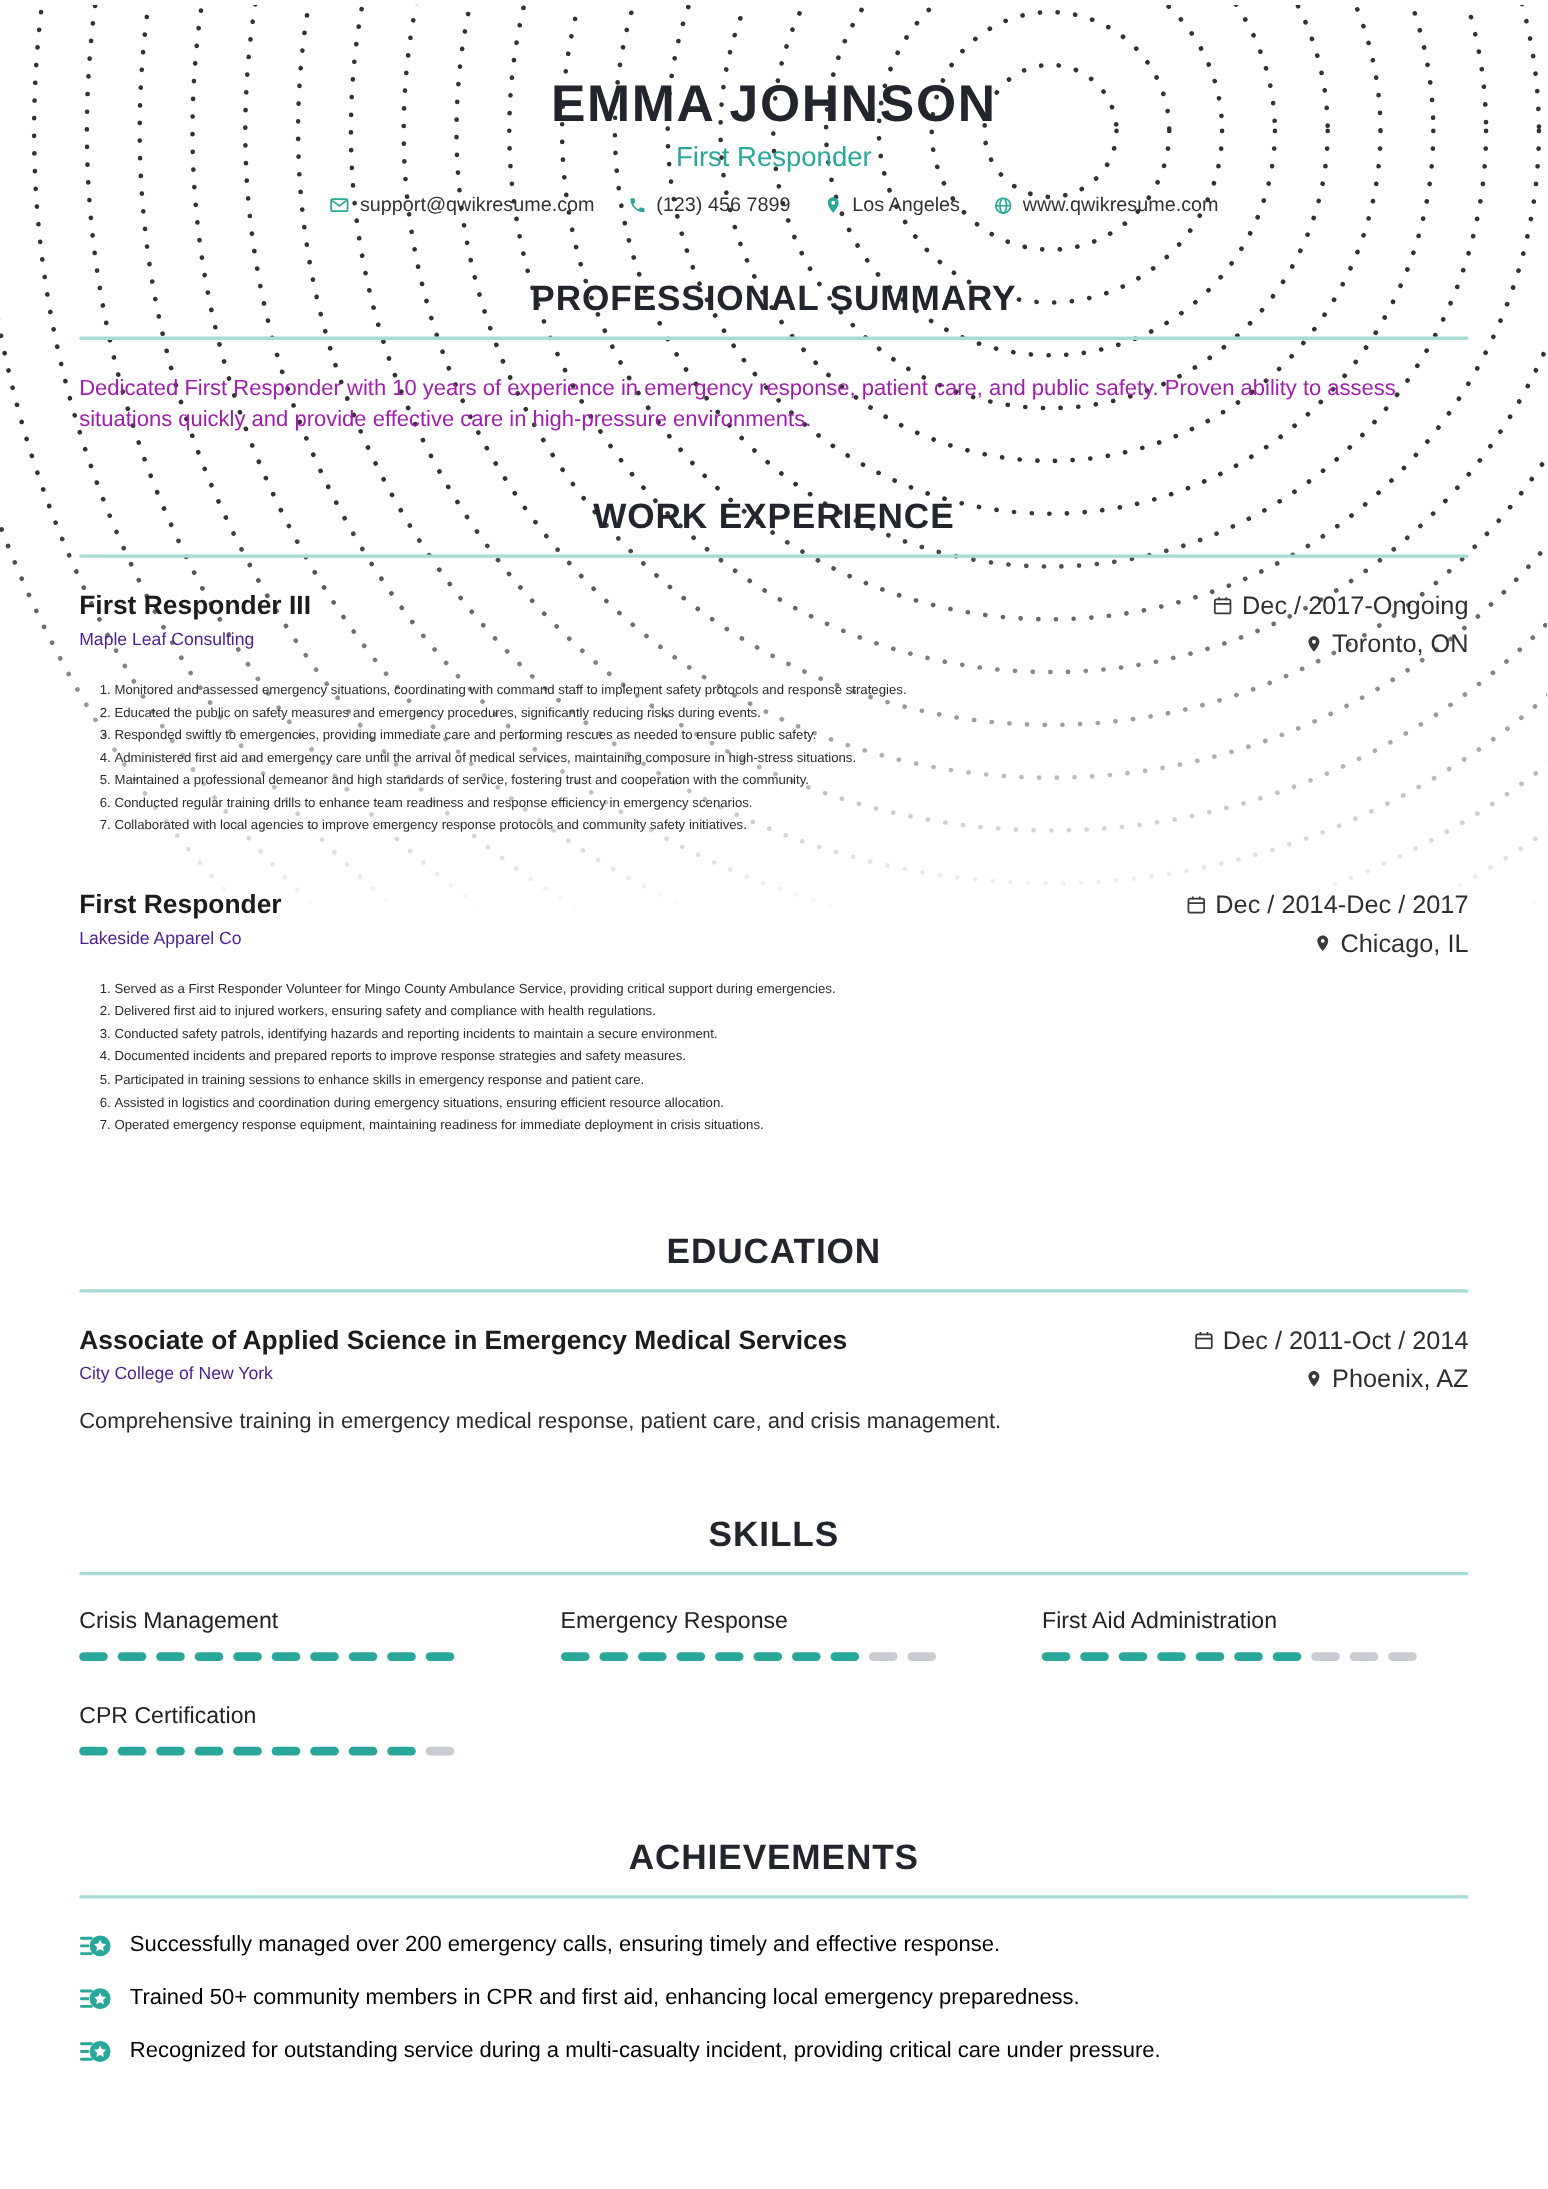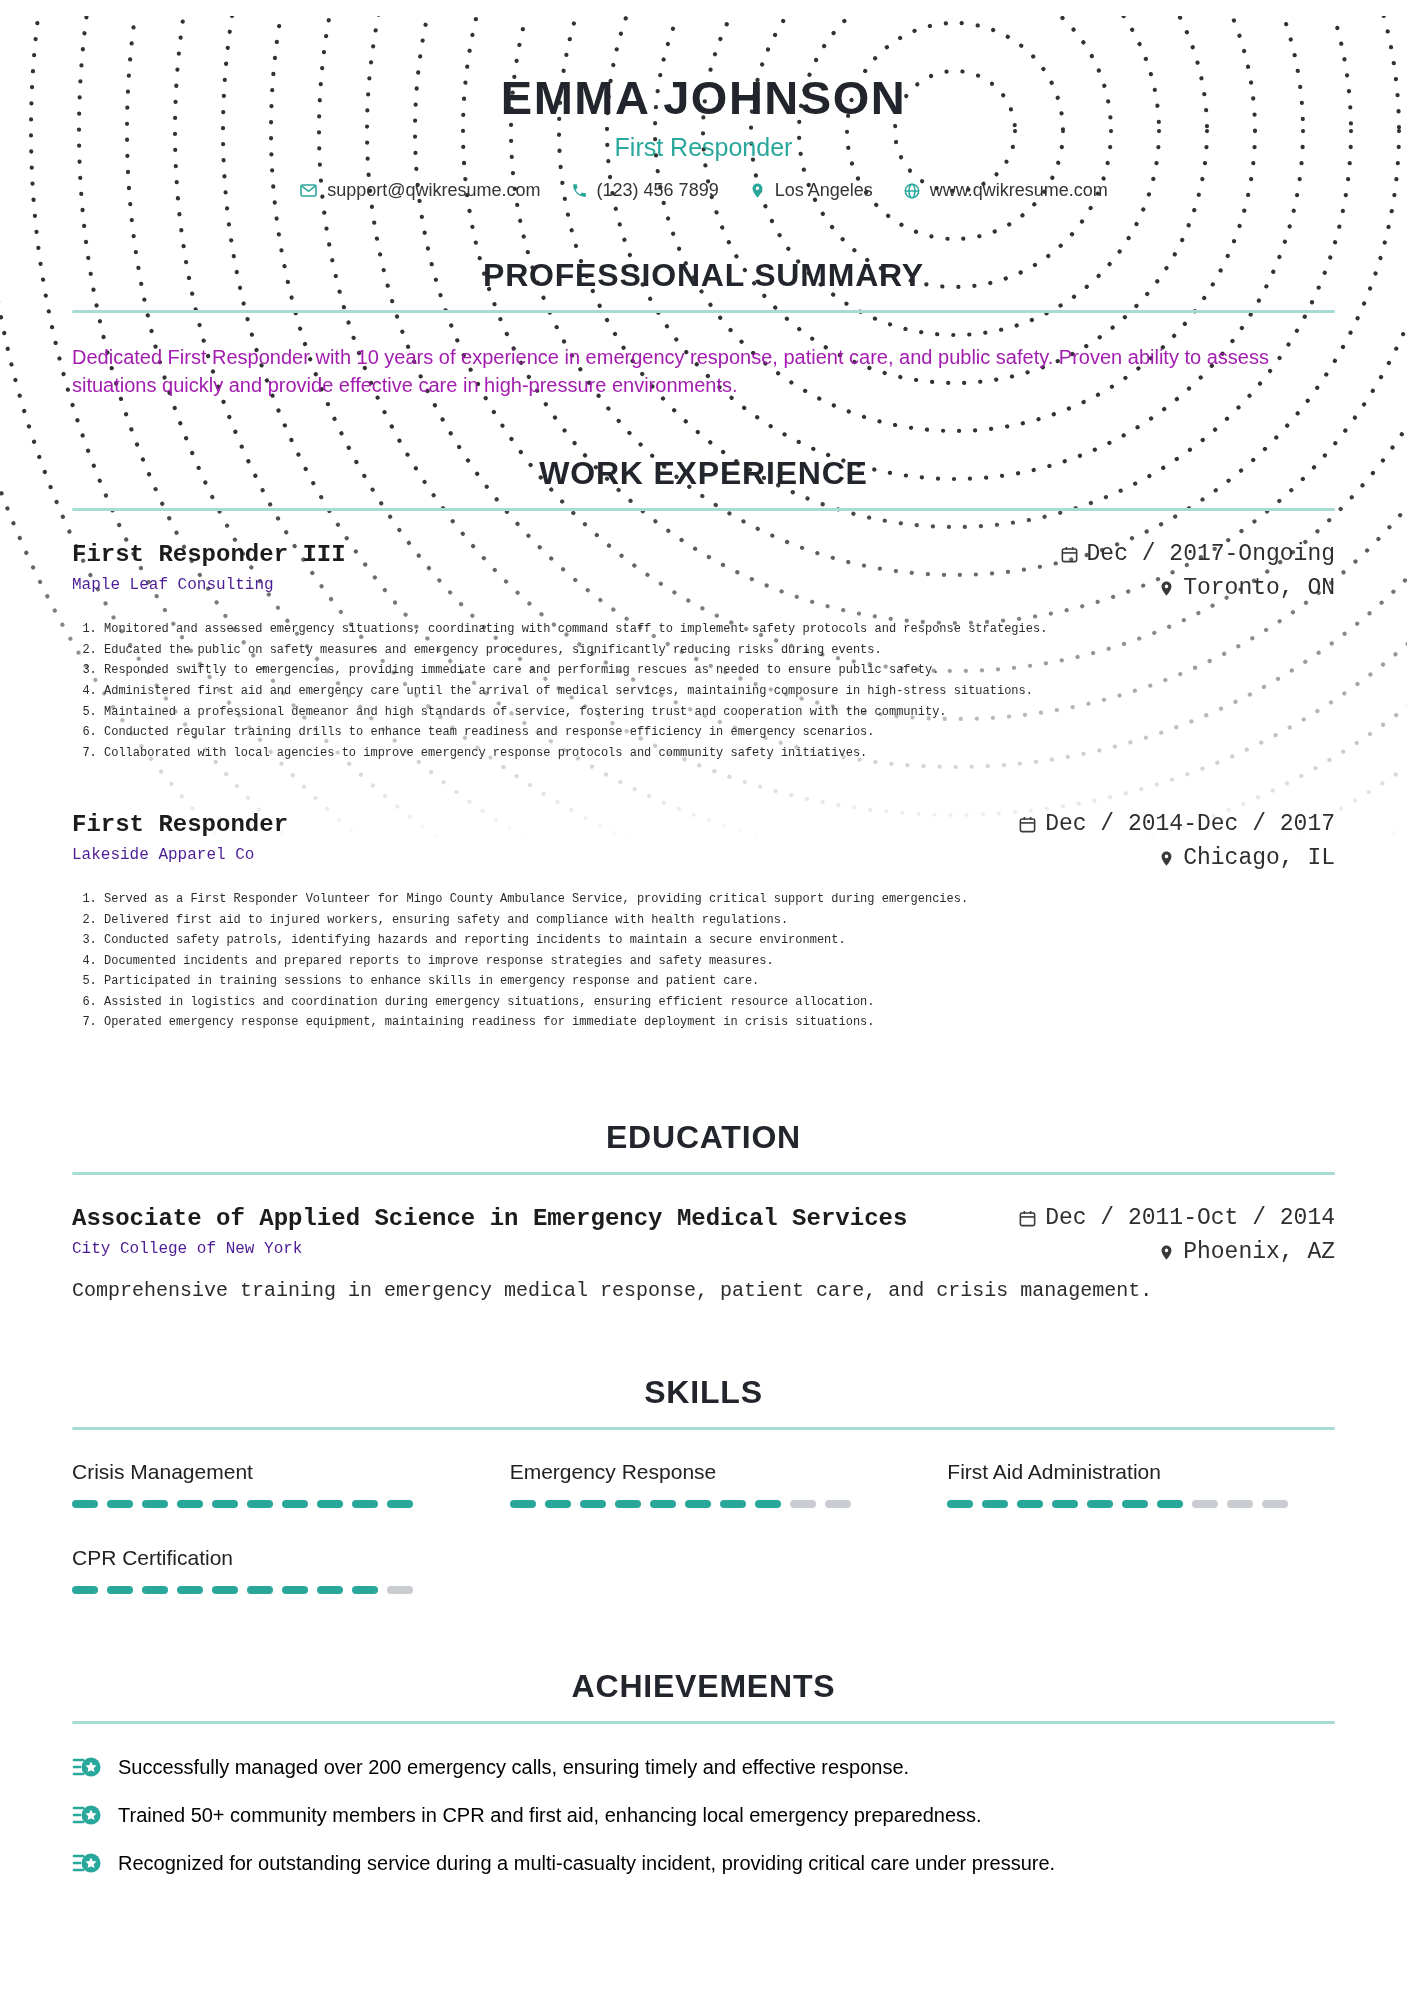--- a/index.html
+++ b/index.html
@@ -5,26 +5,25 @@
   * { box-sizing: border-box; margin: 0; padding: 0; }
   body {
     font-family: "Liberation Sans", sans-serif;
     background: #ffffff;
     color: #2b2b2b;
   }
   .page {
     position: relative;
     width: 1407px;
     height: 1882px;
-    margin: 16px auto;
+    margin: 4px auto;
     background: #ffffff;
     overflow: hidden;
     display: flex;
     flex-direction: column;
-    justify-content: flex-end;
   }
   
   .dots-bg {
     position: absolute;
     top: 0; left: 0;
     width: 1407px; height: 880px;
     z-index: 0;
     pointer-events: none;
     -webkit-mask-image: linear-gradient(to bottom, #000 52%, transparent 94%);
     mask-image: linear-gradient(to bottom, #000 52%, transparent 94%);
@@ -73,21 +72,21 @@
     color: #23252d;
   }
   .divider {
     margin: 16px 0 30px 0;
     height: 3px;
     background: #a7dcd5;
     border-radius: 2px;
   }
   .summary-text { font-size: 20px; line-height: 1.4; color: #a21caf; }
   
-  .job { margin-top: 10px; font-family: Liberation Mono, monospace; }
+  .job { margin-top: 10px; }
   .job + .job { margin-top: 50px; }
   .job-header { display: flex; justify-content: space-between; align-items: flex-start; }
   .job-role { font-size: 24px; font-weight: 700; color: #1c1c1c; }
   .job-company { margin-top: 8px; font-size: 16px; color: #4c1d95; }
   .job-meta { display: flex; flex-direction: column; align-items: flex-end; gap: 8px; font-size: 23px; color: #2e2e2e; white-space: nowrap; }
   .meta-line { display: flex; align-items: center; gap: 8px; }
   ol.bullets { margin-top: 20px; padding-left: 32px; list-style: decimal; }
   ol.bullets li { font-size: 12px; line-height: 1.38; margin-bottom: 4px; color: #2b2b2b; }
   
   .edu-desc { margin-top: 14px; font-size: 20px; color: #2b2b2b; }

